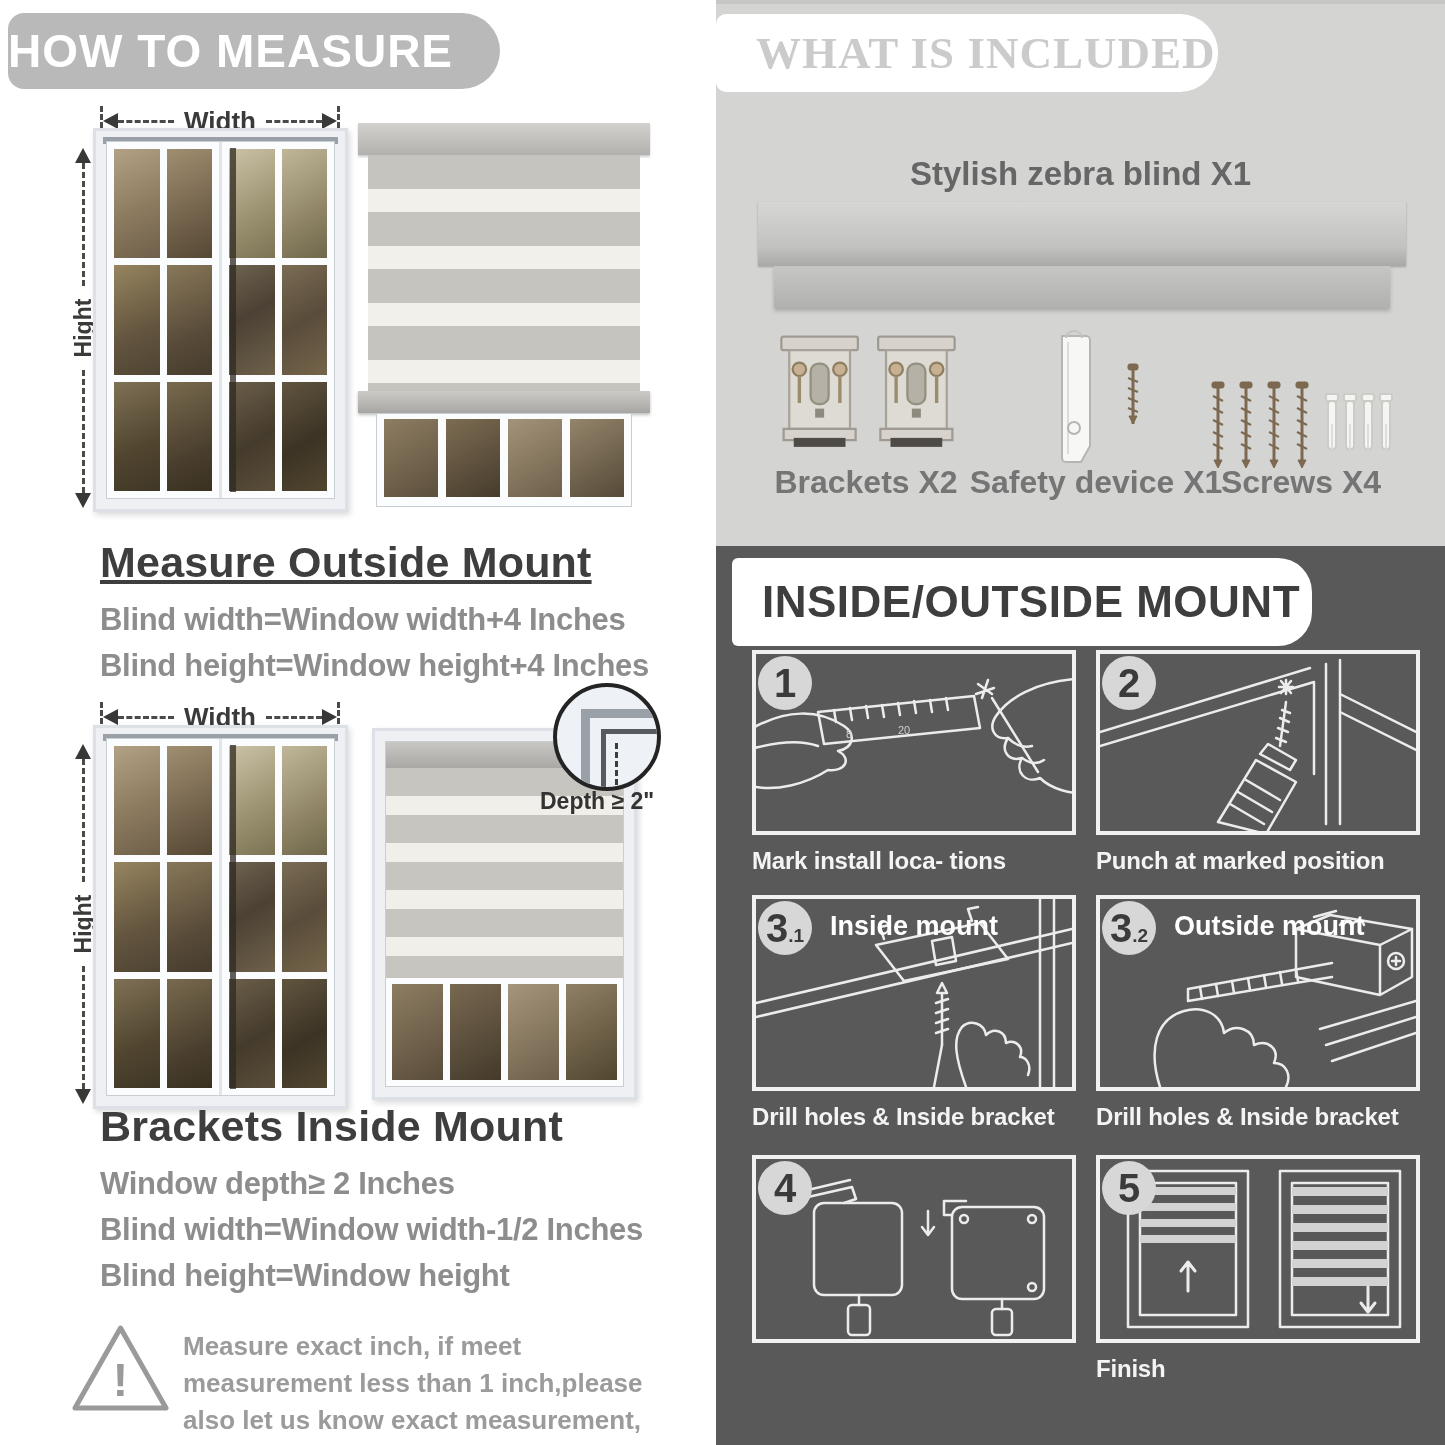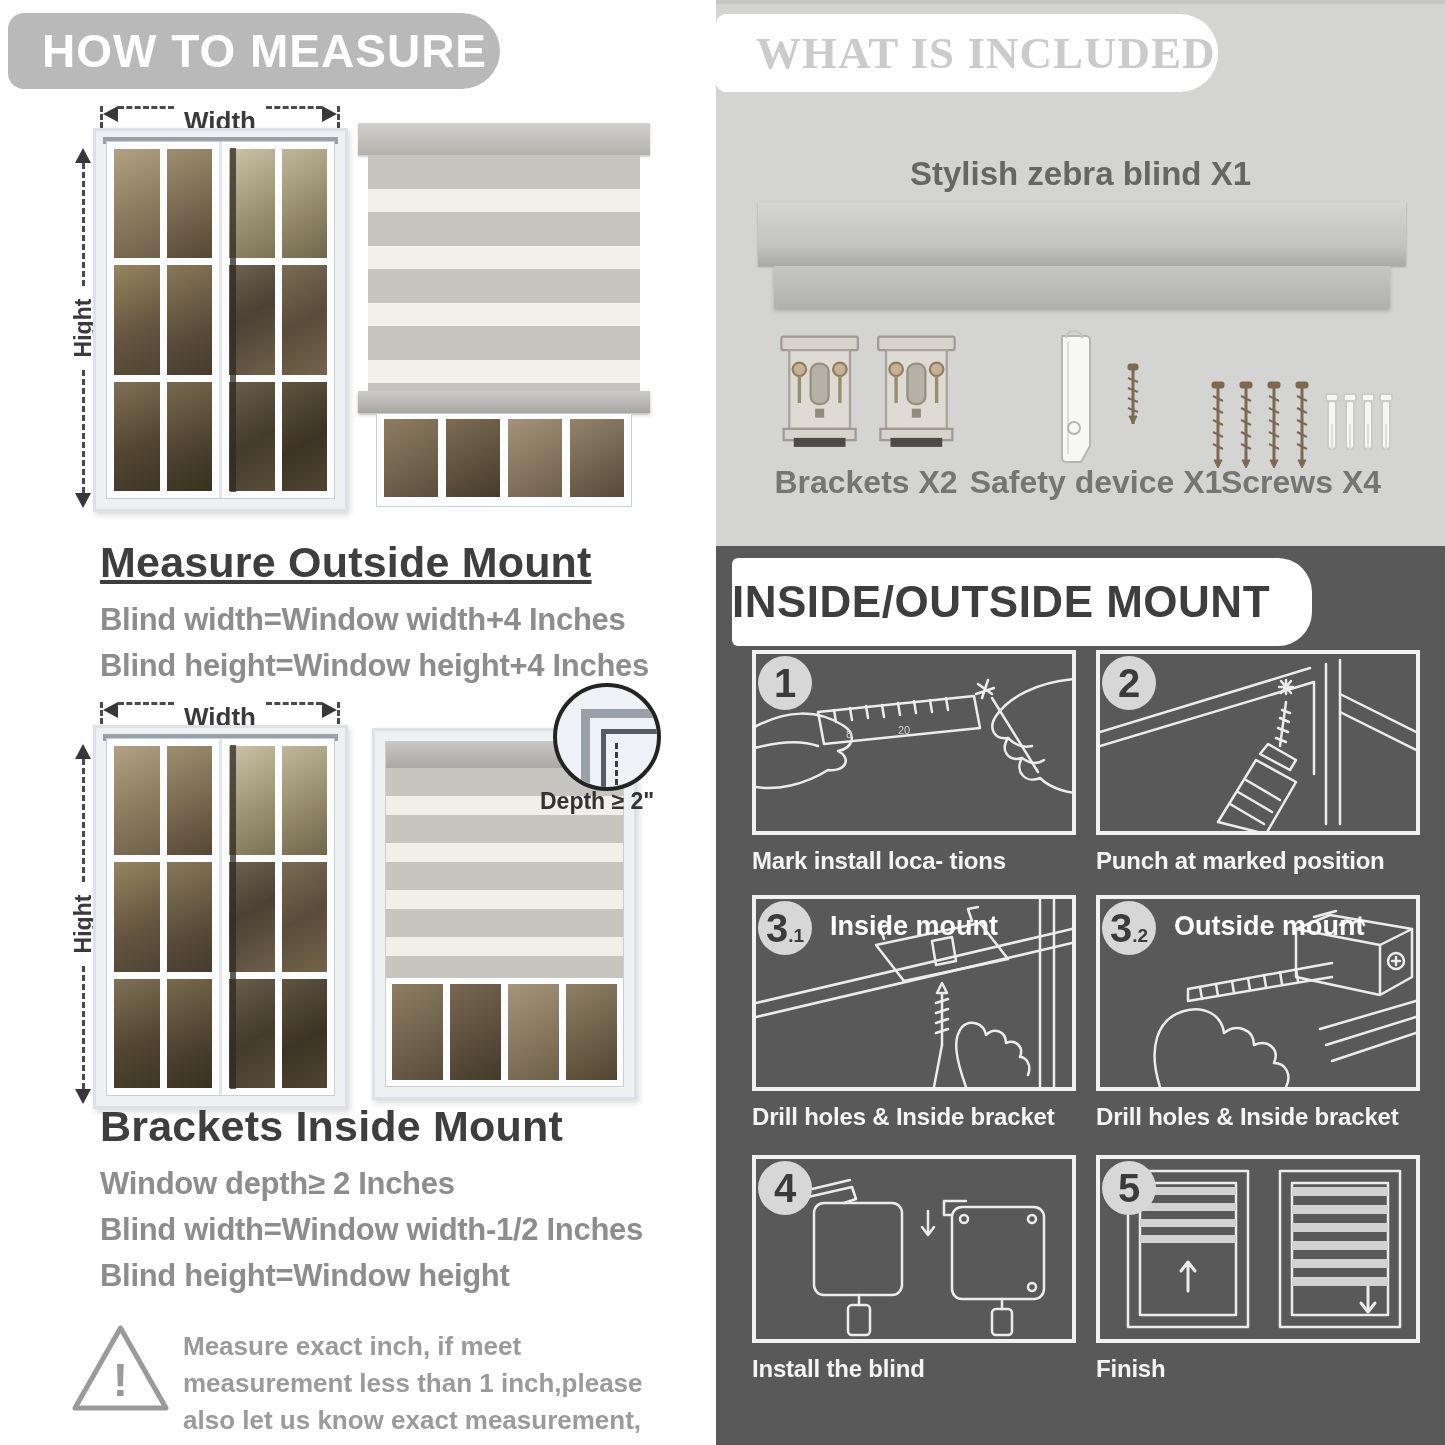--- a/index.html
+++ b/index.html
@@ -6,21 +6,21 @@
   body {
     width:1445px; height:1445px; position:relative; background:#ffffff;
     font-family:"Liberation Sans", sans-serif; overflow:hidden;
   }
   .abs { position:absolute; }
 
   
   #how-pill {
     left:8px; top:13px; width:492px; height:76px; background:#b9b9b9;
     border-radius:16px 38px 38px 16px; color:#ffffff; font-size:46px; font-weight:bold;
-    line-height:76px; padding-left:34px; letter-spacing:1px; box-sizing:border-box;
+    line-height:76px; letter-spacing:1px; box-sizing:border-box;
   }
   .h1 { font-size:43px; font-weight:bold; color:#3e3e3e; letter-spacing:.2px; white-space:nowrap; }
   .body-line { font-size:31px; font-weight:bold; color:#8d8d8d; letter-spacing:-.3px; white-space:nowrap; }
 
   
   .winphoto {
     background:#eef0f4; box-shadow:inset 0 0 0 3px #dde1e7, 2px 3px 6px rgba(0,0,0,.15);
     box-sizing:border-box; padding:14px;
   }
   .winphoto .topbar { position:absolute; left:10px; right:10px; top:9px; height:7px; background:#9aa0a8; }
@@ -35,21 +35,21 @@
   .sashL .pane:nth-child(6){background:linear-gradient(155deg,#786a4e 0%,#4a3f2e 65%,#39301f 100%);}
   .sashR .pane:nth-child(1){background:linear-gradient(150deg,#ccc3a8 0%,#9a9170 60%,#7c7355 100%);}
   .sashR .pane:nth-child(2){background:linear-gradient(150deg,#c0b79a 0%,#8c8263 65%,#6f674c 100%);}
   .sashR .pane:nth-child(3){background:linear-gradient(150deg,#6f6350 0%,#4c4134 45%,#6e614b 100%);}
   .sashR .pane:nth-child(4){background:linear-gradient(150deg,#7a6c54 0%,#594c3a 50%,#74644a 100%);}
   .sashR .pane:nth-child(5){background:linear-gradient(150deg,#6b5f4a 0%,#453b2c 55%,#5a4e3a 100%);}
   .sashR .pane:nth-child(6){background:linear-gradient(150deg,#61553f 0%,#3c3325 55%,#51462f 100%);}
   .pipe { position:absolute; top:6px; bottom:6px; left:54%; width:6px; background:#2e2a22; opacity:.75; }
 
   
-  .measw { position:absolute; display:flex; height:30px; }
+  .measw { position:absolute; display:flex; align-items:center; height:30px; }
   .measw .tick { width:0; height:30px; border-left:3px dashed #4a4a4a; }
   .measw .dash { flex:1; height:0; border-top:3px dashed #4a4a4a; }
   .measw .ah { width:0; height:0; border-top:8px solid transparent; border-bottom:8px solid transparent; }
   .measw .ah.r { border-left:15px solid #383838; }
   .measw .ah.l { border-right:15px solid #383838; }
   .measw .mlabel { font-size:26px; font-weight:bold; color:#3a3a3a; padding:0 10px; }
   .measv { position:absolute; display:flex; flex-direction:column; align-items:center; width:30px; }
   .measv .ahv { width:0; height:0; }
   .measv .ahv.u { border-left:8px solid transparent; border-right:8px solid transparent; border-bottom:15px solid #383838; }
   .measv .ahv.d { border-left:8px solid transparent; border-right:8px solid transparent; border-top:15px solid #383838; }
@@ -107,21 +107,21 @@
   #cassette-top { position:absolute; left:42px; top:198px; width:648px; height:64px;
     background:linear-gradient(180deg,#d6d6d4 0%,#c2c2c0 70%,#a9a9a7 100%); box-shadow:0 1px 2px rgba(0,0,0,.25); }
   #cassette-bottom { position:absolute; left:58px; top:262px; width:616px; height:42px;
     background:linear-gradient(180deg,#c6c6c4 0%,#b1b1af 100%); box-shadow:0 3px 4px rgba(0,0,0,.2); }
   .item-label { position:absolute; top:460px; text-align:center; font-size:32px; font-weight:bold; color:#757575; white-space:nowrap; }
 
   
   #mount-panel { left:716px; top:546px; width:729px; height:899px; background:#595959; }
   #mount-pill { position:absolute; left:16px; top:12px; width:580px; height:88px; background:#ffffff;
     border-radius:6px 34px 34px 6px; color:#3e3e3e; font-size:44px; font-weight:bold; line-height:88px;
-    letter-spacing:.5px; box-sizing:border-box; }
+    padding-left:30px; letter-spacing:.5px; box-sizing:border-box; }
   .step { position:absolute; width:324px; }
   .spanel { position:relative; border:4px solid #f1f1f1; box-sizing:border-box; background:#595959; overflow:hidden; }
   .spanel svg { display:block; width:100%; height:100%; }
   .badge { position:absolute; left:2px; top:2px; min-width:54px; height:54px; border-radius:30px;
     background:#d7d7d7; color:#3b3b3b; font-weight:bold; font-size:40px; line-height:54px;
     display:flex; justify-content:center; padding:0 7px; box-sizing:border-box; }
   .badge .sub { font-size:19px; line-height:70px; }
   .inner-label { position:absolute; left:74px; top:12px; color:#ffffff; font-weight:bold; font-size:27px; white-space:nowrap; }
   .caption { margin-top:12px; color:#f4f4f4; font-weight:bold; font-size:24px; letter-spacing:-.2px; white-space:nowrap; }
 </style>
@@ -478,21 +478,20 @@
               <circle cx="276" cy="128" r="4"></circle>
             <path d="M196,56 h-8 v-14 h22"></path>
             <rect x="236" y="150" width="20" height="26" rx="4"></rect>
             <path d="M246,140 v10"></path>
           </g>
         </svg>
         <div class="badge">
           <span>4</span>
         </div>
       </div>
-      <div class="caption">Install the blind</div>
     </div>
 
     <div class="step" style="left:380px; top:609px;">
       <div class="spanel" style="height:188px;">
         <svg viewBox="0 0 316 180">
           <g stroke="#ececec" stroke-width="2.5" fill="none" stroke-linecap="round" stroke-linejoin="round">
             <rect x="28" y="12" width="120" height="156"></rect>
             <rect x="40" y="24" width="96" height="132"></rect>
             <rect x="180" y="12" width="120" height="156"></rect>
             <rect x="192" y="24" width="96" height="132"></rect>

